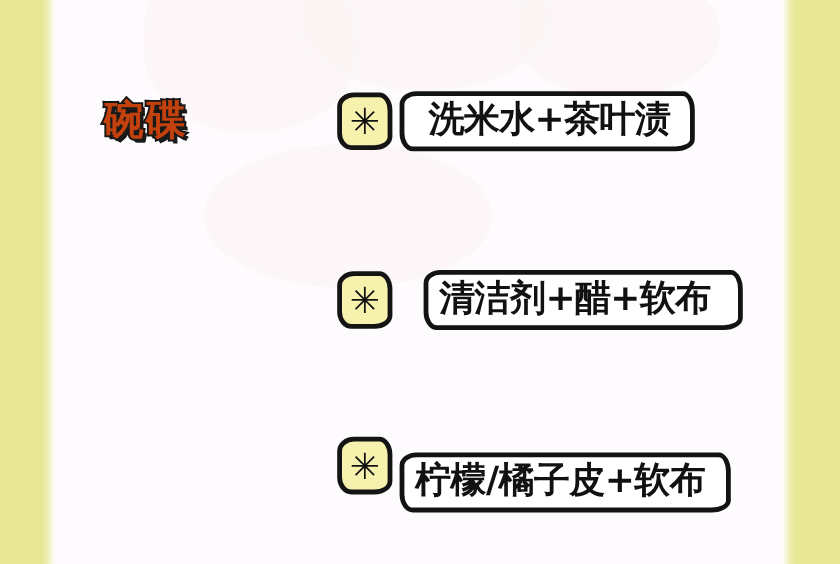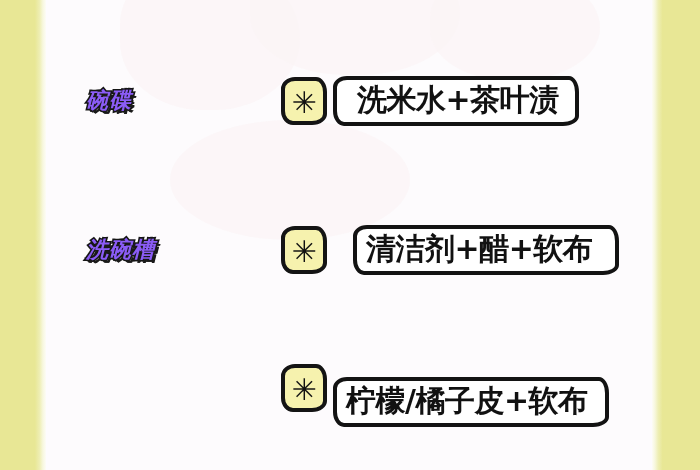--- a/index.html
+++ b/index.html
@@ -78,26 +78,25 @@
     align-items: center;
   }
   .row-1 { top: 66px; }
   .row-2 { top: 215px; }
   .row-3 { top: 353px; }
 
   
   .label {
     position: absolute;
     left: 86px;
-    font-size: 22px;
+    font-size: 34px;
     font-weight: bold;
-    font-style: italic;
     letter-spacing: 1px;
     line-height: 1;
-    color: #8b5cf6;
+    color: #c2410c;
     white-space: nowrap;
     -webkit-text-stroke: 3.2px #151515;
     paint-order: stroke fill;
     text-shadow:
        2.5px 2.5px 0 #1a1a1a,
        3px 3px 0 #1a1a1a;
   }
 
   
   .badge {
@@ -168,21 +167,20 @@
       <div class="label">碗碟</div>
       <div class="badge">
         <span class="badge-glyph">✳</span>
       </div>
       <div class="pill pill-1">
         <span class="pill-text">洗米水+茶叶渍</span>
       </div>
     </div>
 
     <div class="row row-2">
-      <div class="label">洗碗槽</div>
       <div class="badge">
         <span class="badge-glyph">✳</span>
       </div>
       <div class="pill pill-2">
         <span class="pill-text">清洁剂+醋+软布</span>
       </div>
     </div>
 
     <div class="row row-3">
       <div class="badge">

